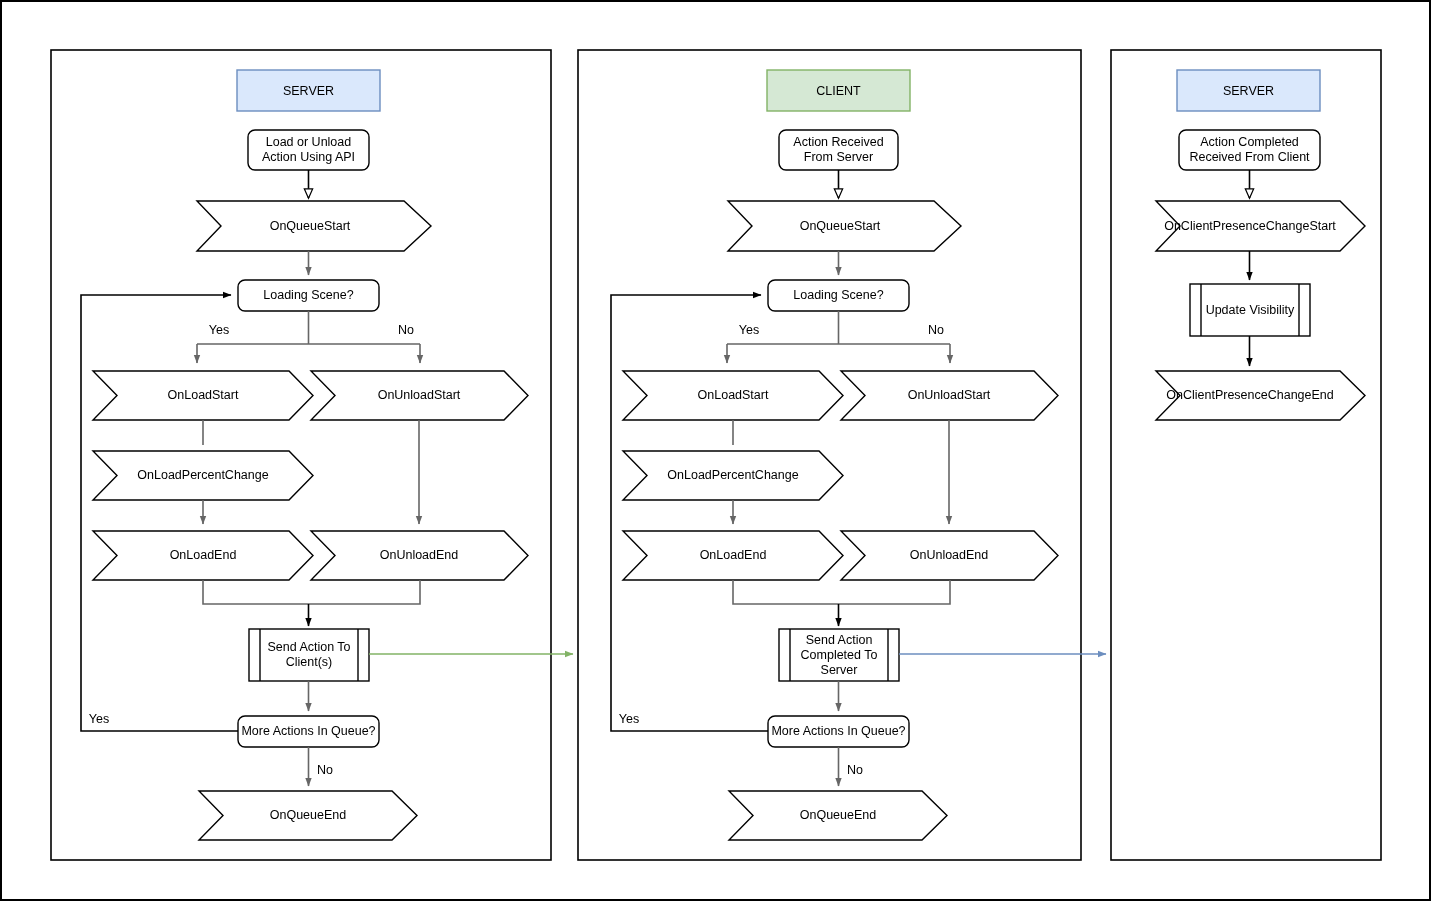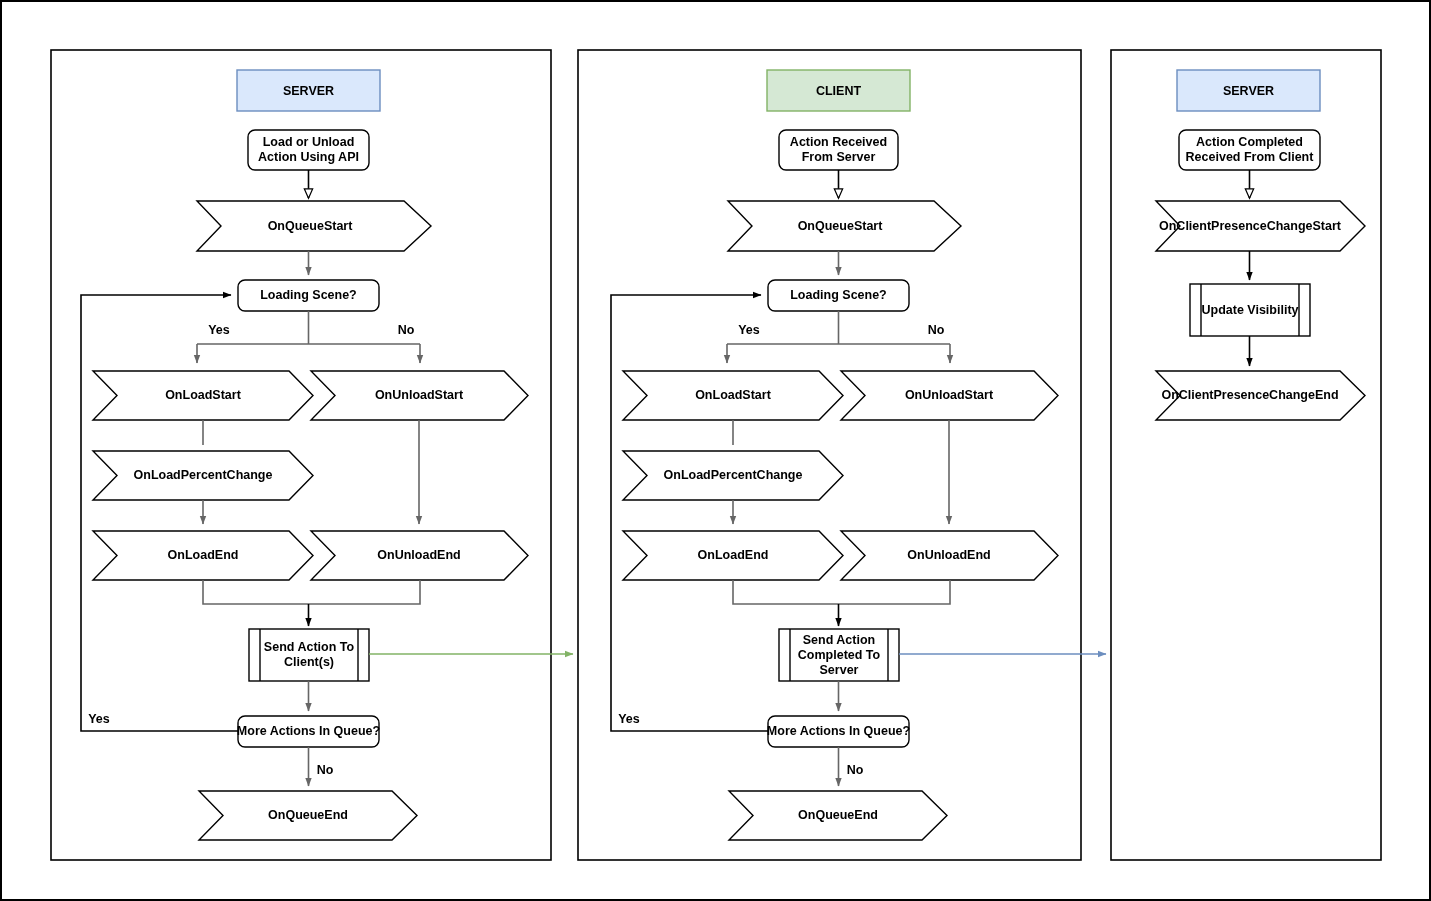--- a/index.html
+++ b/index.html
@@ -9,21 +9,20 @@
   }
   body {
     font-family: "Liberation Sans", sans-serif;
   }
   #stage {
     position: relative;
     width: 1431px;
     height: 901px;
     background: #ffffff;
     overflow: hidden;
-    font-weight: bold;
   }
   svg#diagram {
     display: block;
     width: 1431px;
     height: 901px;
   }
   .shape-text {
     font-family: "Liberation Sans", sans-serif;
     font-size: 12.5px;
     fill: #000000;

